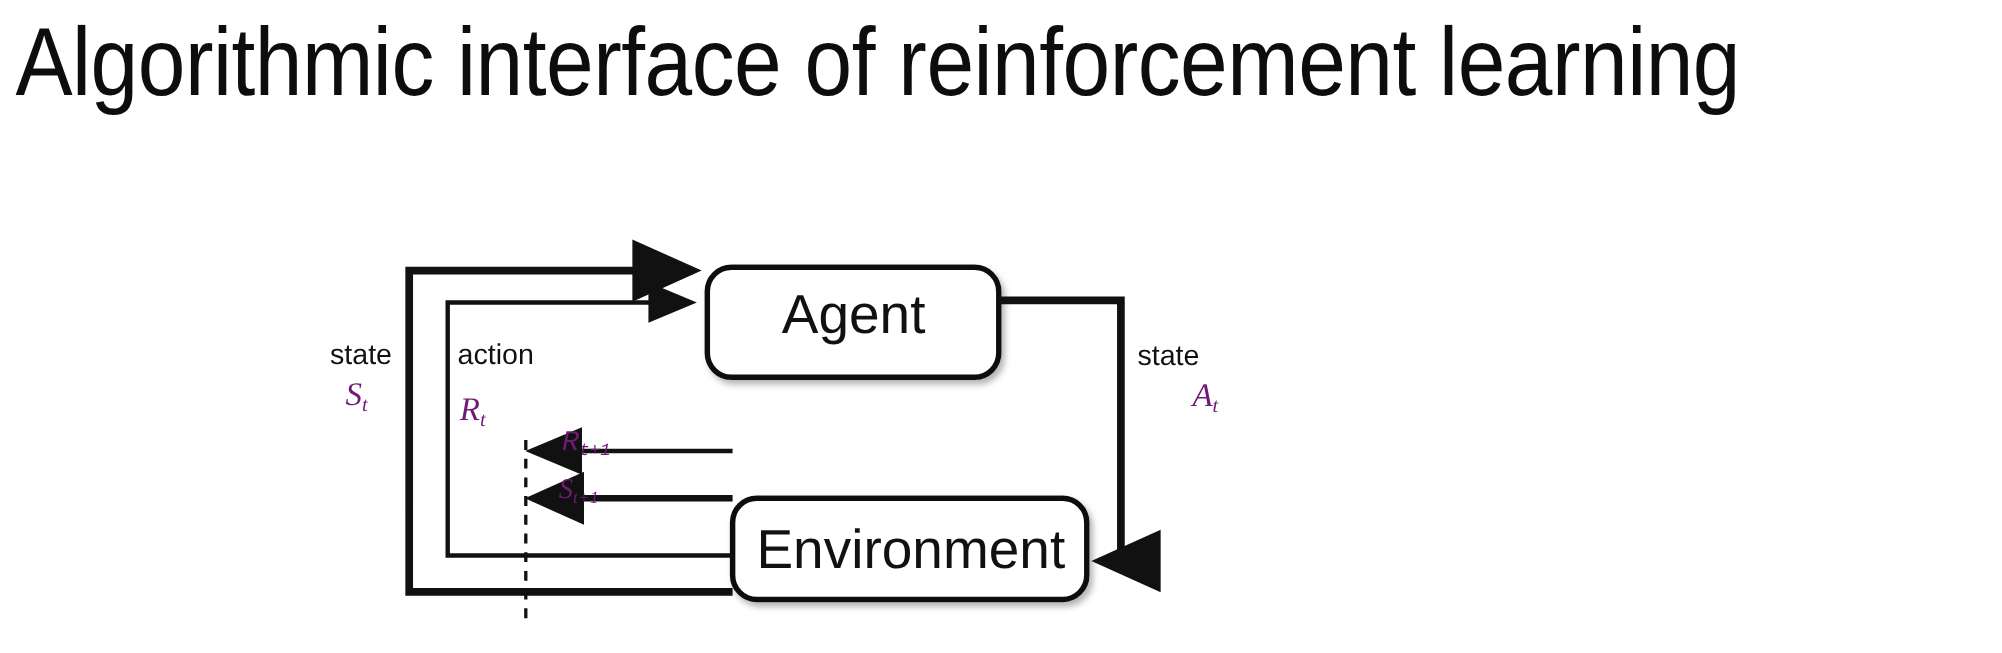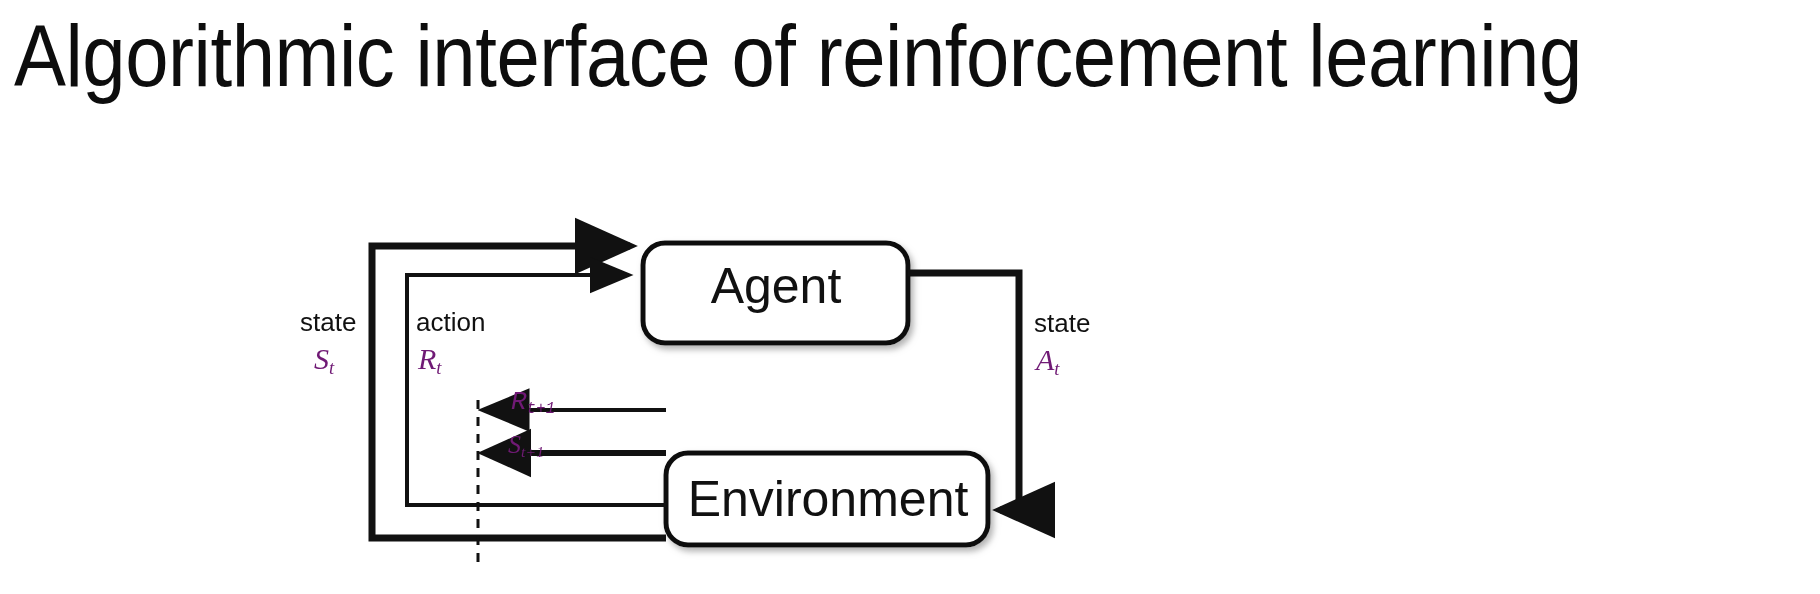--- a/index.html
+++ b/index.html
@@ -99,23 +99,23 @@
   .math-small {
     font-size: 26px;
   }
   .math-small .sub {
     font-size: 0.60em;
   }
 
   #label-state      { left: 300px; top: 187px; }
   #math-state       { left: 314px; top: 222px; }
   #label-reward     { left: 416px; top: 187px; }
-  #math-reward      { left: 418px; top: 222px; text-align: right; }
+  #math-reward      { left: 418px; top: 236px; text-align: right; }
   #label-action     { left: 1034px; top: 188px; }
-  #math-action      { left: 1036px; top: 223px; }
+  #math-action      { left: 1084px; top: 223px; }
   #math-reward-next { left: 511px; top: 267px; font-family: Liberation Mono, monospace; }
   #math-state-next  { left: 508px; top: 310px; }
 </style>
 </head>
 <body>
 
 <div id="slide-title">Algorithmic interface of reinforcement learning</div>
 
 <div id="diagram">
 

